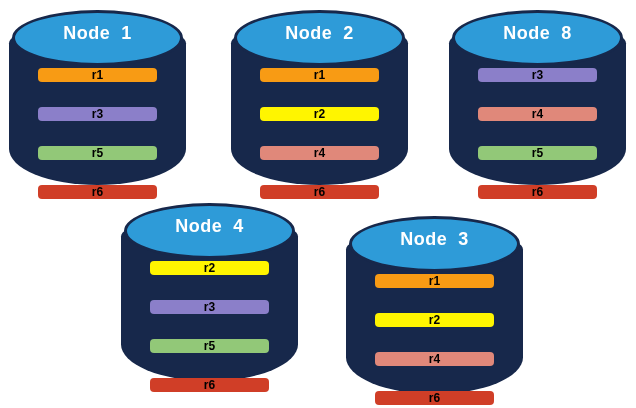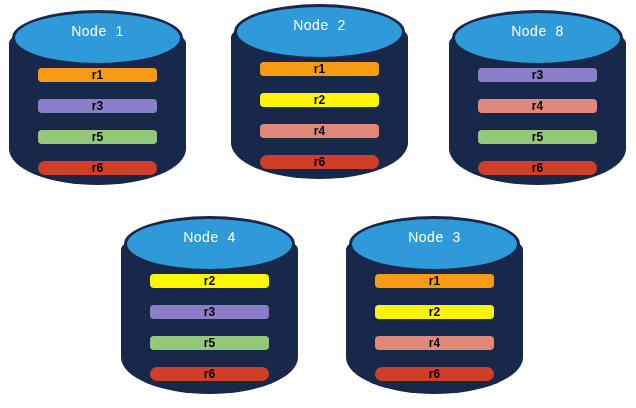--- a/index.html
+++ b/index.html
@@ -56,65 +56,65 @@
     box-sizing: border-box;
   }
 
   .node-label {
     position: absolute;
     left: 0;
     top: 17px;
     width: 175px;
     text-align: center;
     color: #ffffff;
-    font-size: 14px;
-    font-weight: 400;
+    font-size: 18px;
+    font-weight: 700;
     letter-spacing: 0.5px;
     white-space: pre;
     z-index: 3;
     font-family: "Liberation Sans", sans-serif;
   }
 
   
   .replicas {
     position: absolute;
     left: 28px;
     top: 62px;
     width: 119px;
     z-index: 2;
   }
   .replica {
     height: 14px;
-    margin-bottom: 17px;
+    margin-bottom: 25px;
     border-radius: 4px;
     text-align: center;
     font-size: 12px;
     font-weight: bold;
     color: #000000;
     line-height: 14px;
     font-family: "Liberation Sans", sans-serif;
   }
-  .replica:last-child { margin-bottom: 4px; border-radius: 7px; }
+  .replica:last-child { margin-bottom: 4px; }
 </style>
 </head>
 <body>
 
 <div id="canvas">
     <div class="node" style="left: 10px; top: 6px;">
       <div class="cyl-body"></div>
       <div class="cyl-top"></div>
       <div class="node-label">Node  1</div>
       <div class="replicas">
         <div class="replica" style="background: rgb(248, 155, 20);">r1</div>
         <div class="replica" style="background: rgb(139, 127, 201);">r3</div>
         <div class="replica" style="background: rgb(146, 200, 120);">r5</div>
         <div class="replica" style="background: rgb(208, 62, 39);">r6</div>
       </div>
     </div>
-    <div class="node" style="left: 232px; top: 0;">
+    <div class="node" style="left: 232px; top: 6px;">
       <div class="cyl-body"></div>
       <div class="cyl-top"></div>
       <div class="node-label">Node  2</div>
       <div class="replicas">
         <div class="replica" style="background: rgb(248, 155, 20);">r1</div>
         <div class="replica" style="background: rgb(255, 245, 0);">r2</div>
         <div class="replica" style="background: rgb(224, 136, 122);">r4</div>
         <div class="replica" style="background: rgb(208, 62, 39);">r6</div>
       </div>
     </div>
@@ -122,21 +122,21 @@
       <div class="cyl-body"></div>
       <div class="cyl-top"></div>
       <div class="node-label">Node  8</div>
       <div class="replicas">
         <div class="replica" style="background: rgb(139, 127, 201);">r3</div>
         <div class="replica" style="background: rgb(224, 136, 122);">r4</div>
         <div class="replica" style="background: rgb(146, 200, 120);">r5</div>
         <div class="replica" style="background: rgb(208, 62, 39);">r6</div>
       </div>
     </div>
-    <div class="node row2" style="left: 122px; top: 212px;">
+    <div class="node row2" style="left: 122px; top: 199px;">
       <div class="cyl-body"></div>
       <div class="cyl-top"></div>
       <div class="node-label">Node  4</div>
       <div class="replicas">
         <div class="replica" style="background: rgb(255, 245, 0);">r2</div>
         <div class="replica" style="background: rgb(139, 127, 201);">r3</div>
         <div class="replica" style="background: rgb(146, 200, 120);">r5</div>
         <div class="replica" style="background: rgb(208, 62, 39);">r6</div>
       </div>
     </div>

